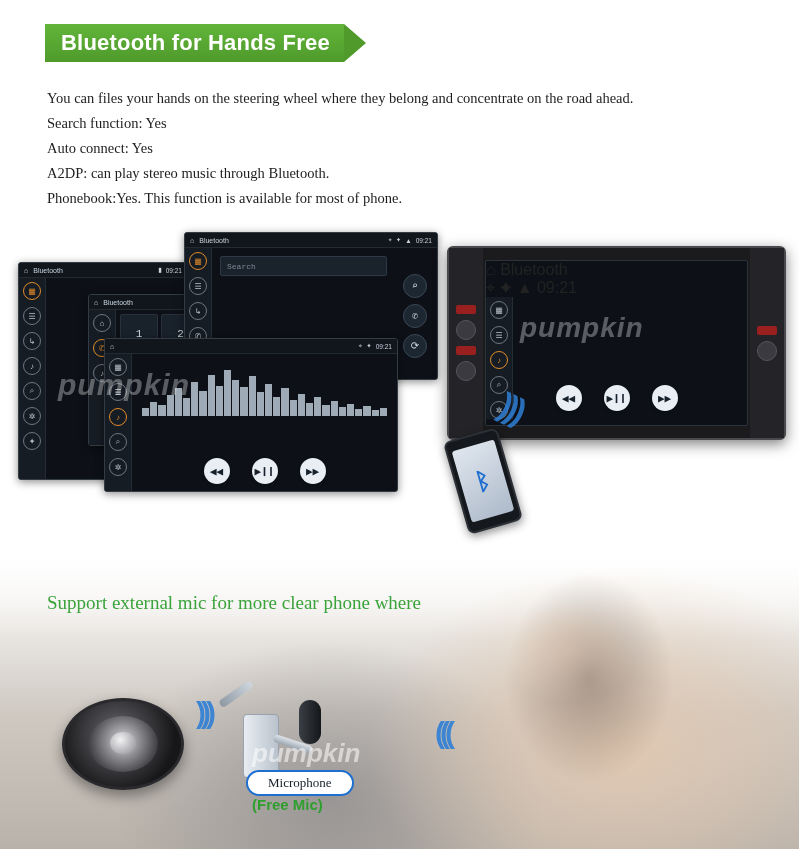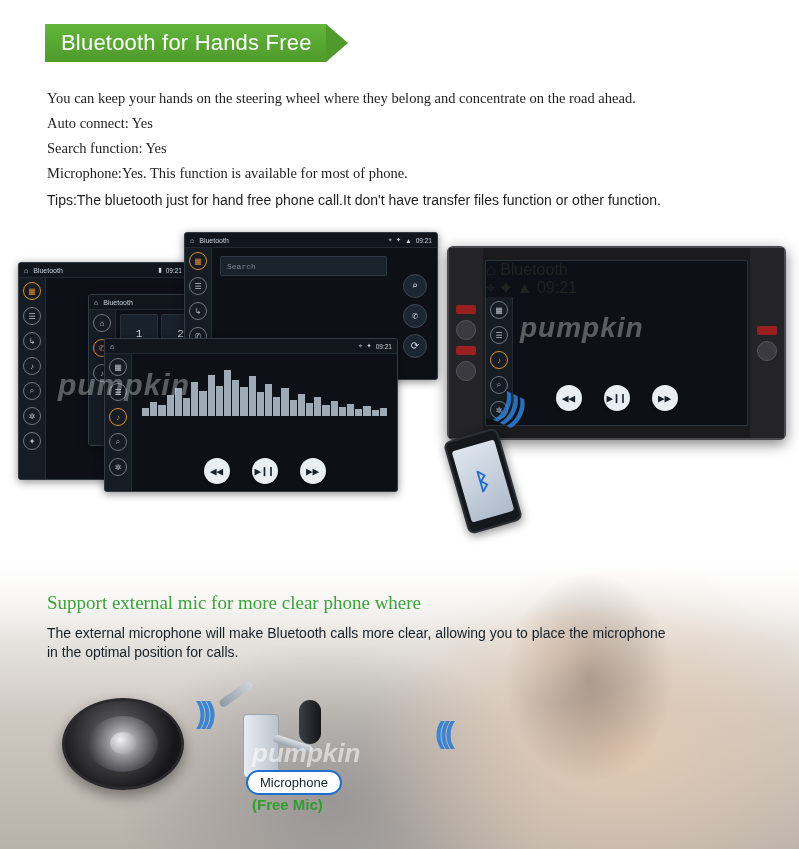--- a/index.html
+++ b/index.html
@@ -23,21 +23,21 @@
     top: 24px;
     height: 38px;
     display: flex;
     align-items: stretch;
   }
   .banner-body {
     background: #59a832;
     background: linear-gradient(180deg,#62b53a 0%, #4f9a2b 100%);
     color: #ffffff;
     font-size: 22px;
-    font-weight: normal;
+    font-weight: bold;
     display: flex;
     align-items: center;
     padding: 0 14px 0 16px;
     letter-spacing: .2px;
   }
   .banner-arrow {
     width: 0;
     height: 0;
     border-top: 19px solid transparent;
     border-bottom: 19px solid transparent;
@@ -342,26 +342,27 @@
   .micdev .jack {
     position: absolute; left: -26px; top: -10px;
     width: 38px; height: 8px;
     background: linear-gradient(90deg,#8e99a4,#cfd6dd);
     border-radius: 4px;
     transform: rotate(-35deg);
   }
   .mic-label {
     position: absolute;
     left: 246px; top: 222px;
-    padding: 3px 12px;
+    padding: 3px 20px;
     background: #ffffff;
     border: 2px solid #1f6fd0;
     border-radius: 14px;
     font-size: 13px;
     color: #14202b;
+    font-family: Liberation Serif, serif;
   }
   .mic-free {
     position: absolute;
     left: 252px; top: 248px;
     font-size: 15px;
     color: #2e9f2e;
     font-weight: bold;
   }
   .mic-watermark {
     position: absolute;
@@ -391,25 +392,25 @@
 </style>
 </head>
 <body>
 
 <div class="banner">
   <div class="banner-body">Bluetooth for Hands Free</div>
   <div class="banner-arrow"></div>
 </div>
 
 <div class="intro">
-  <p>You can keep your hands on the steering wheel where they belong and concentrate on the road ahead.</p>
+  <p>You can files your hands on the steering wheel where they belong and concentrate on the road ahead.</p>
+  <p>Search function: Yes</p>
   <p>Auto connect: Yes</p>
-  <p>Search function: Yes</p>
-  <p>Microphone:Yes. This function is available for most of phone.</p>
-  <p class="tips">Tips:The bluetooth just for hand free phone call.It don't have transfer files function or other function.</p>
+  <p>A2DP: can play stereo music through Bluetooth.</p>
+  <p>Phonebook:Yes. This function is available for most of phone.</p>
 </div>
 
 <div class="collage">
 
   <div class="unit" style="left:18px; top:34px; width:168px; height:216px;">
     <div class="topbar">
       <div class="t-left">
         <span>⌂</span>
         <span>Bluetooth</span>
       </div>
@@ -606,21 +607,20 @@
   <div class="phone">
     <div class="scr">ᛒ</div>
   </div>
 </div>
 
 <div class="mic-section">
   <div class="mic-photo-fade"></div>
   <div class="sunglasses-person"></div>
 
   <div class="mic-head">Support external mic for more clear phone where</div>
-  <div class="mic-copy">The external microphone will make Bluetooth calls more clear, allowing you to place the microphone in the optimal position for calls.</div>
 
   <div class="speaker">
     <div class="ring"></div>
     <div class="cone"></div>
     <div class="cap"></div>
   </div>
 
   <div class="bw" style="left:196px; top:148px;">)))</div>
   <div class="bw" style="left:440px; top:168px; transform:scaleX(-1);">)))</div>
 

